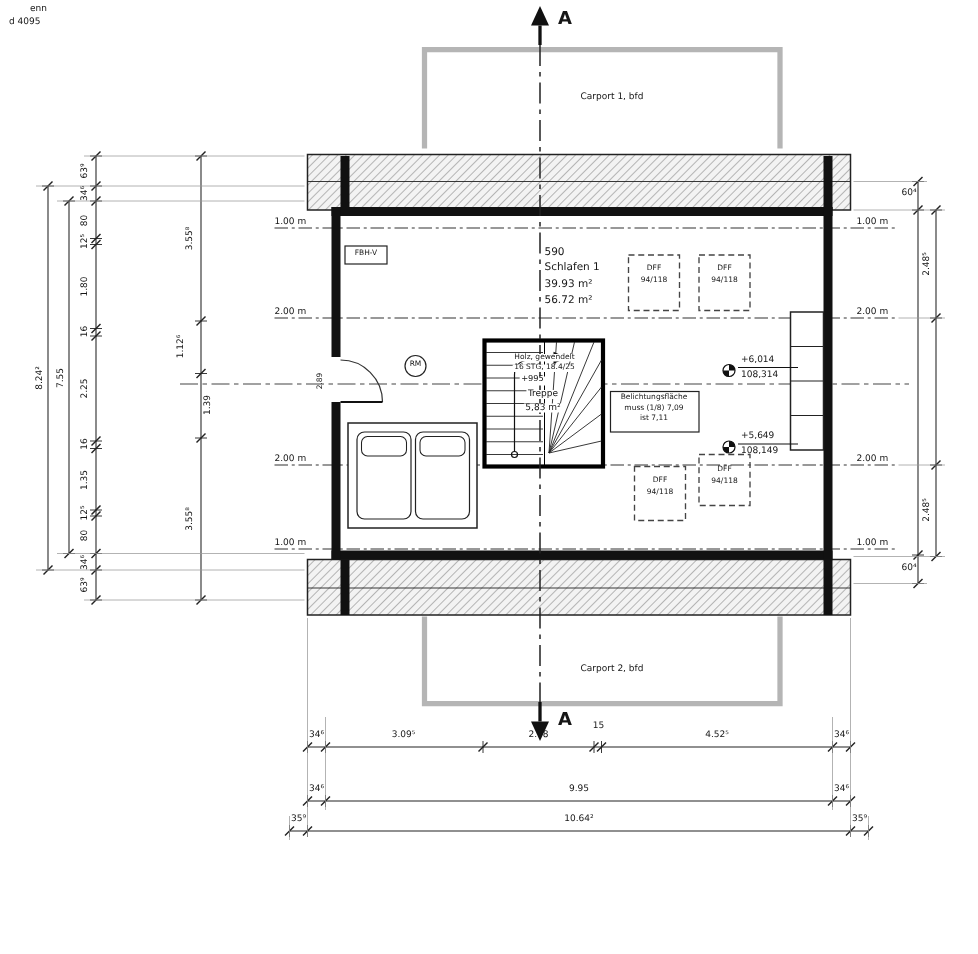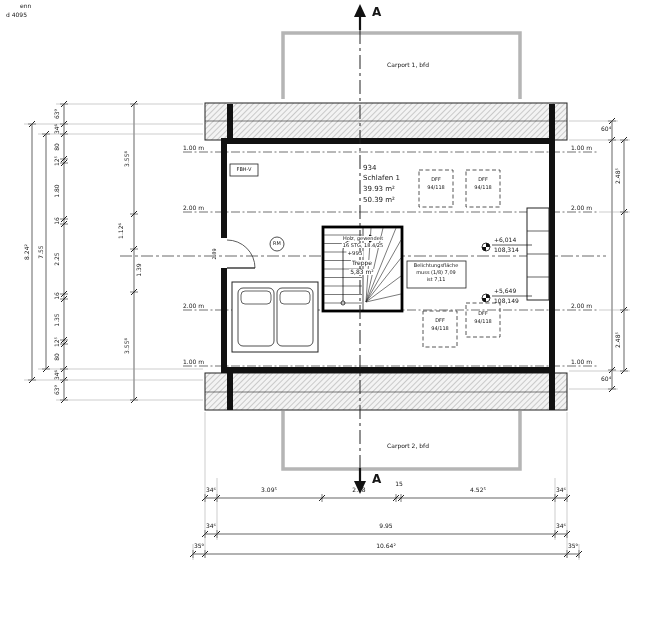--- a/index.html
+++ b/index.html
@@ -286,24 +286,24 @@
 
 <span class="lbl s6" style="left:183px;top:145px;">1.00 m</span>
 <span class="lbl s6" style="left:571px;top:145px;">1.00 m</span>
 <span class="lbl s6" style="left:183px;top:205px;">2.00 m</span>
 <span class="lbl s6" style="left:571px;top:205px;">2.00 m</span>
 <span class="lbl s6" style="left:183px;top:303px;">2.00 m</span>
 <span class="lbl s6" style="left:571px;top:303px;">2.00 m</span>
 <span class="lbl s6" style="left:183px;top:359px;">1.00 m</span>
 <span class="lbl s6" style="left:571px;top:359px;">1.00 m</span>
 
-<span class="lbl s7" style="left:363px;top:165px;">934</span>
+<span class="lbl s7" style="left:363px;top:165px;">590</span>
 <span class="lbl s7" style="left:363px;top:175px;">Schlafen 1</span>
 <span class="lbl s7" style="left:363px;top:186px;">39.93 m²</span>
-<span class="lbl s7" style="left:363px;top:197px;">50.39 m²</span>
+<span class="lbl s7" style="left:363px;top:197px;">56.72 m²</span>
 
 <span class="lbl s5 cx" style="left:436px;top:177px;">DFF</span>
 <span class="lbl s5 cx" style="left:436px;top:185px;">94/118</span>
 <span class="lbl s5 cx" style="left:483px;top:177px;">DFF</span>
 <span class="lbl s5 cx" style="left:483px;top:185px;">94/118</span>
 <span class="lbl s5 cx" style="left:440px;top:318px;">DFF</span>
 <span class="lbl s5 cx" style="left:440px;top:326px;">94/118</span>
 <span class="lbl s5 cx" style="left:483px;top:311px;">DFF</span>
 <span class="lbl s5 cx" style="left:483px;top:319px;">94/118</span>
 

